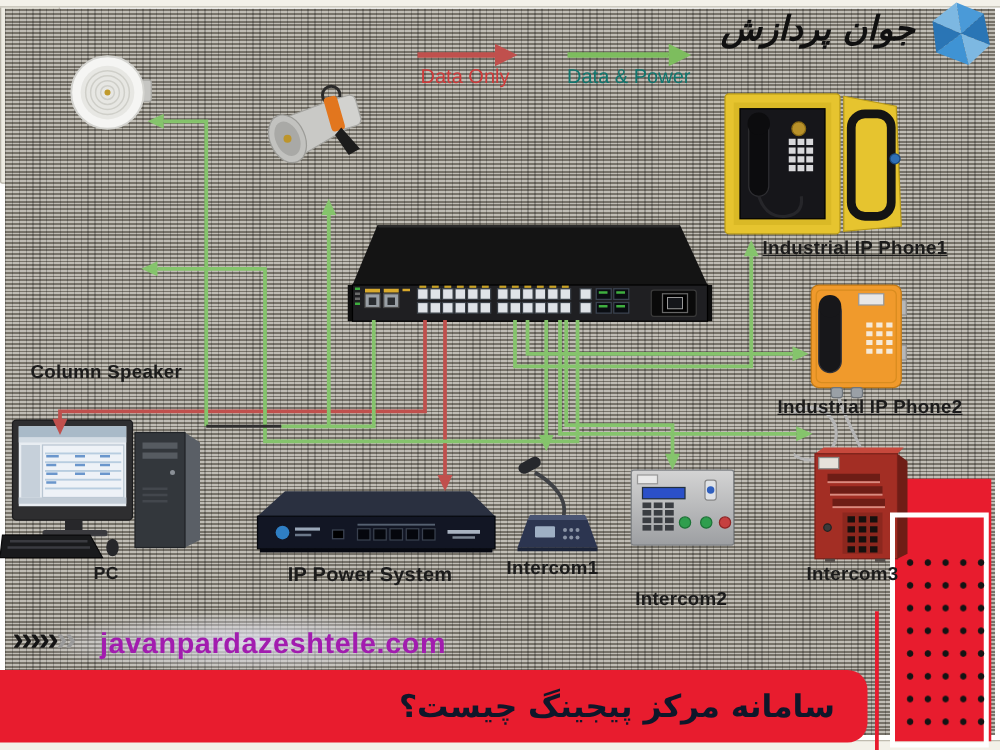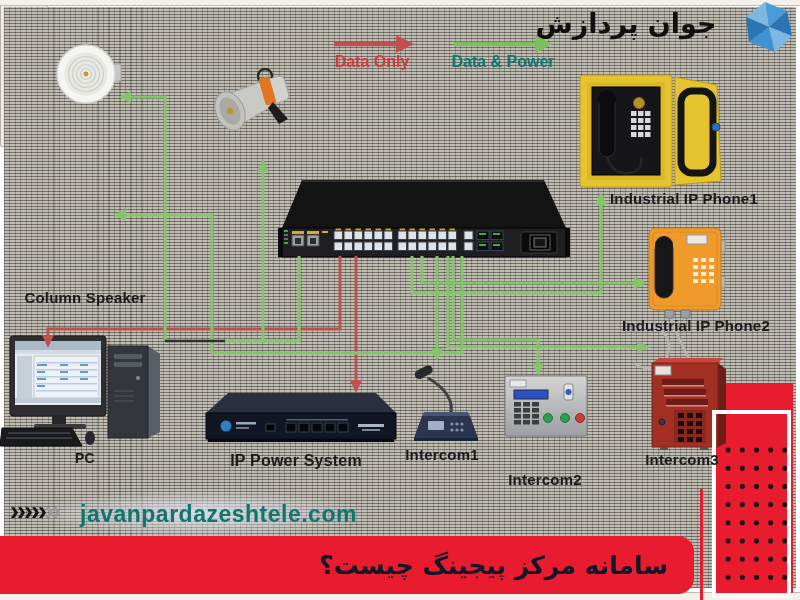--- a/index.html
+++ b/index.html
@@ -1,28 +1,28 @@
 <!DOCTYPE html>
 <html><head>
 <meta charset="utf-8">
 <style>
   html,body{margin:0;padding:0;background:#fff;}
   .canvas{position:relative;width:800px;height:600px;background:#ffffff;overflow:hidden;
           font-family:"Liberation Sans",sans-serif;}
   
   .lbl{position:absolute;font-weight:bold;font-size:15px;color:#1b1b1b;white-space:nowrap;
        text-align:center;z-index:6;letter-spacing:.2px;}
-  .lbl-left{text-align:left;}
-  
-  .legend-txt{position:absolute;font-weight:bold;font-size:16px;white-space:nowrap;text-align:center;z-index:6;}
+  .lbl-left{text-align:left;text-decoration:underline;}
+  
+  .legend-txt{position:absolute;font-weight:normal;font-size:16px;white-space:nowrap;text-align:center;z-index:6;}
   .legend-red{color:#cf3a3a;}
   .legend-green{color:#0f766e;}
   
-  .logo-text{position:absolute;left:520px;top:8px;width:212px;text-align:center;direction:rtl;
-             font-family:"DejaVu Sans",sans-serif;font-weight:bold;font-size:27px;color:#101010;z-index:6;}
+  .logo-text{position:absolute;left:520px;top:8px;width:212px;text-align:right;direction:rtl;
+             font-family:"DejaVu Sans",sans-serif;font-weight:bold;font-size:27px;color:#101010;z-index:6;font-style:italic;}
   .logo-icon{position:absolute;left:736px;top:1px;z-index:6;}
   
   .sw-title{position:absolute;left:348px;top:186px;width:160px;text-align:center;font-weight:bold;
             font-size:19px;color:#c6c6c6;letter-spacing:.5px;z-index:5;}
   
   .device{position:absolute;z-index:2;}
   .column-speaker{left:62px;top:142px;width:46px;height:145px;background:#edebe2;
                   border:1px solid #b5b1a6;border-radius:2px;z-index:2;}
   .column-cap-top{position:absolute;left:-2px;right:-2px;top:0;height:5px;background:#f3f1e9;border-bottom:1px solid #c0bcb0;}
   .column-cap-bot{position:absolute;left:-2px;right:-2px;bottom:0;height:7px;background:#f3f1e9;border-top:1px solid #c0bcb0;}
@@ -39,21 +39,21 @@
      background-image:radial-gradient(circle, #141414 2.3px, rgba(0,0,0,0) 2.9px);
      background-size:14.2px 18.2px;background-position:3px 3px;}
   .deco-thinline{position:absolute;left:700px;top:489px;width:3px;height:111px;background:#e81c2e;z-index:1;}
   
   .blob{position:absolute;left:30px;top:490px;width:340px;height:48px;z-index:4;
         background:radial-gradient(ellipse at center, #e0e0ea 0%, rgba(235,235,242,0) 72%);}
   .chevrons{position:absolute;left:10px;top:498px;z-index:5;font-weight:bold;font-size:27px;
             letter-spacing:-2px;color:#141414;line-height:1;}
   .chevrons .fade{color:#9a9a9a;}
   .watermark{position:absolute;left:80px;top:501px;z-index:5;font-weight:bold;font-size:23px;
-             color:#0f766e;letter-spacing:.5px;text-shadow:0 0 3px rgba(190,190,205,.55);}
+             color:#a21caf;letter-spacing:.5px;text-shadow:0 0 3px rgba(190,190,205,.55);}
   .banner{position:absolute;left:0;top:536px;width:694px;height:58px;background:#e81c2e;
           border-radius:0 16px 16px 0;z-index:4;}
   .banner-text{position:absolute;right:26px;top:50%;transform:translateY(-50%);direction:rtl;
                font-family:"DejaVu Sans",sans-serif;font-weight:bold;font-size:25px;color:#0f172a;white-space:nowrap;}
   svg{display:block;}
   .wires{position:absolute;left:0;top:0;z-index:10;pointer-events:none;}
 </style>
 </head>
 <body>
 

